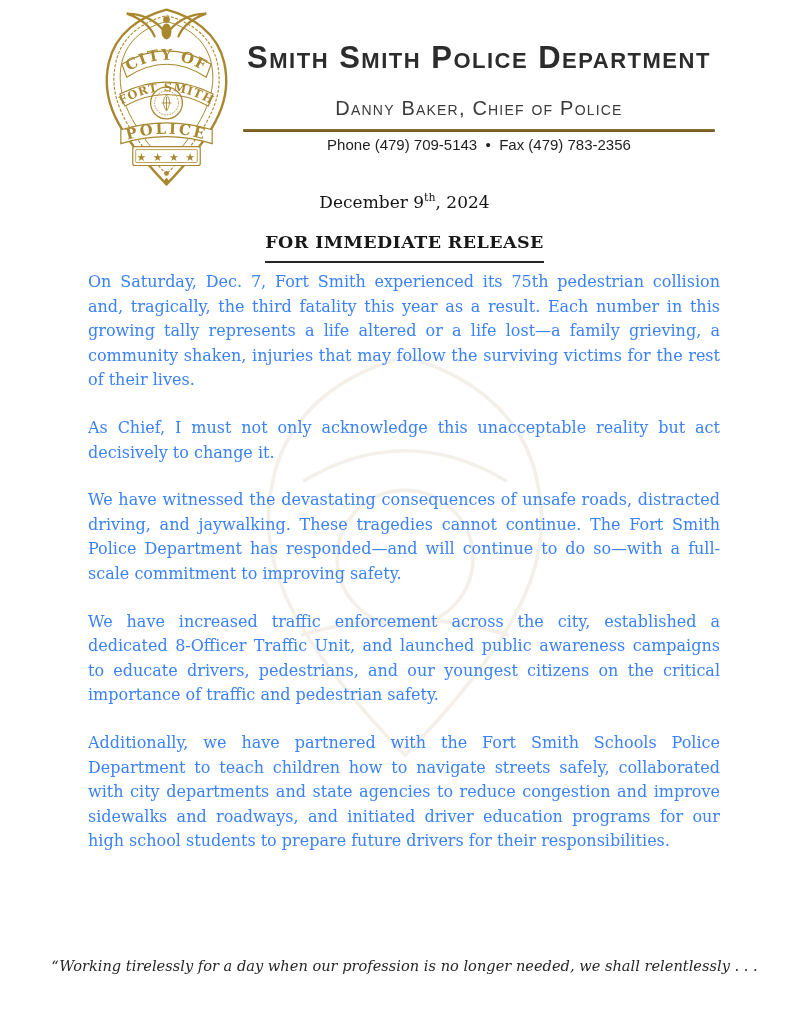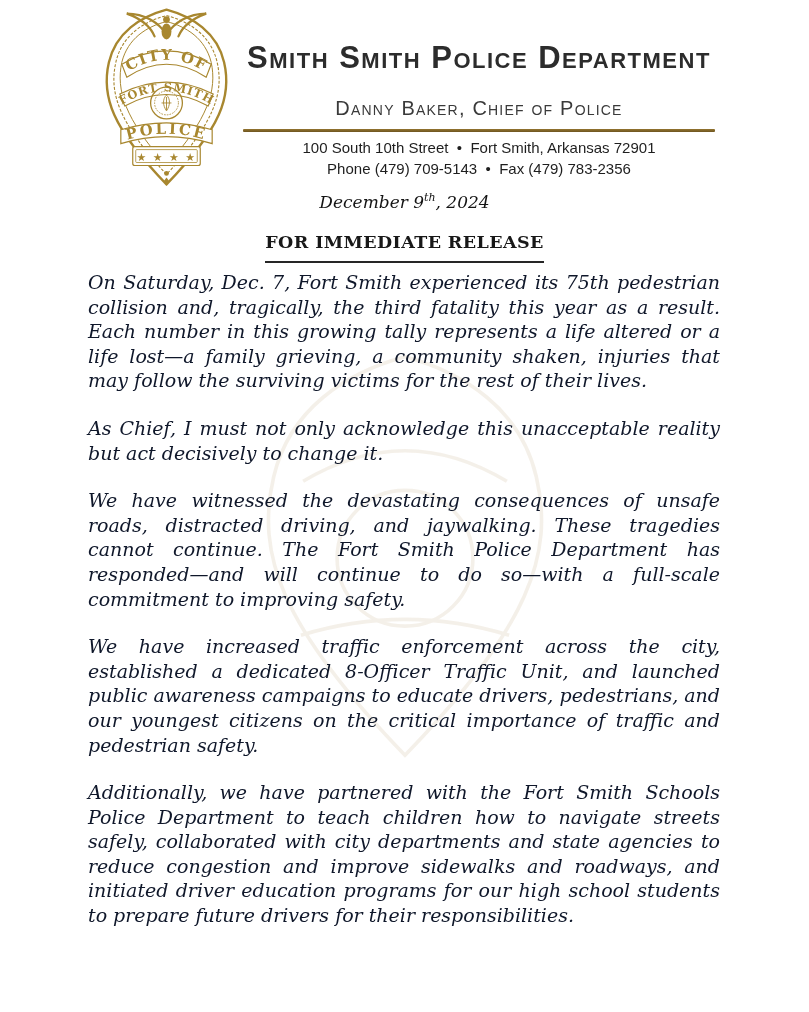--- a/index.html
+++ b/index.html
@@ -75,21 +75,20 @@
 
   
   .date-line {
     position: absolute;
     top: 191px;
     left: 0;
     width: 100%;
     text-align: center;
     font-size: 17px;
     color: #141414;
-    font-style: italic;
   }
   .date-line sup { font-size: 11px; }
   .release {
     position: absolute;
     top: 232px;
     left: 0;
     width: 100%;
     text-align: center;
   }
   .release-inner {
@@ -101,25 +100,24 @@
     border-bottom: 2px solid #262626;
     padding-bottom: 9px;
   }
 
   
   .bodytext {
     position: absolute;
     top: 270px;
     left: 88px;
     width: 632px;
-    font-size: 19px;
+    font-size: 16px;
     line-height: 24.6px;
     text-align: justify;
-    color: #0f172a;
-    font-style: italic;
+    color: #3b82f6;
   }
   .bodytext p { margin: 0 0 23px 0; }
 
   
   .quote {
     position: absolute;
     top: 956px;
     left: 0;
     width: 100%;
     text-align: center;
@@ -195,21 +193,20 @@
       <g fill="#a8872f">
         <circle cx="70" cy="168" r="2.4"></circle>
         <path d="M70,172 L73,176 L70,180 L67,176 Z"></path>
       </g>
     </svg>
 
     <div class="header-text">
       <div class="dept-title">Smith Smith Police Department</div>
       <div class="chief-line">Danny Baker, Chief of Police</div>
       <div class="rule"></div>
-      <div class="addr first">100 South 10th Street  •  Fort Smith, Arkansas 72901</div>
       <div class="addr">Phone (479) 709-5143  •  Fax (479) 783-2356</div>
     </div>
   </header>
 
   <div class="date-line">
     <span>December 9</span><sup>th</sup><span>, 2024</span>
   </div>
 
   <div class="release">
     <span class="release-inner">FOR IMMEDIATE RELEASE</span>
@@ -217,15 +214,16 @@
 
   <main class="bodytext">
     <p>On Saturday, Dec. 7, Fort Smith experienced its 75th pedestrian collision and, tragically, the third fatality this year as a result. Each number in this growing tally represents a life altered or a life lost—a family grieving, a community shaken, injuries that may follow the surviving victims for the rest of their lives.</p>
     <p>As Chief, I must not only acknowledge this unacceptable reality but act decisively to change it.</p>
     <p>We have witnessed the devastating consequences of unsafe roads, distracted driving, and jaywalking. These tragedies cannot continue. The Fort Smith Police Department has responded—and will continue to do so—with a full-scale commitment to improving safety.</p>
     <p>We have increased traffic enforcement across the city, established a dedicated 8-Officer Traffic Unit, and launched public awareness campaigns to educate drivers, pedestrians, and our youngest citizens on the critical importance of traffic and pedestrian safety.</p>
     <p>Additionally, we have partnered with the Fort Smith Schools Police Department to teach children how to navigate streets safely, collaborated with city departments and state agencies to reduce congestion and improve sidewalks and roadways, and initiated driver education programs for our high school students to prepare future drivers for their responsibilities.</p>
   </main>
 
   <footer class="quote">
+    <div>“Working tirelessly for a day when our profession is no longer needed, we shall relentlessly . . .</div>
   </footer>
 
 </div>
 
 </body></html>

